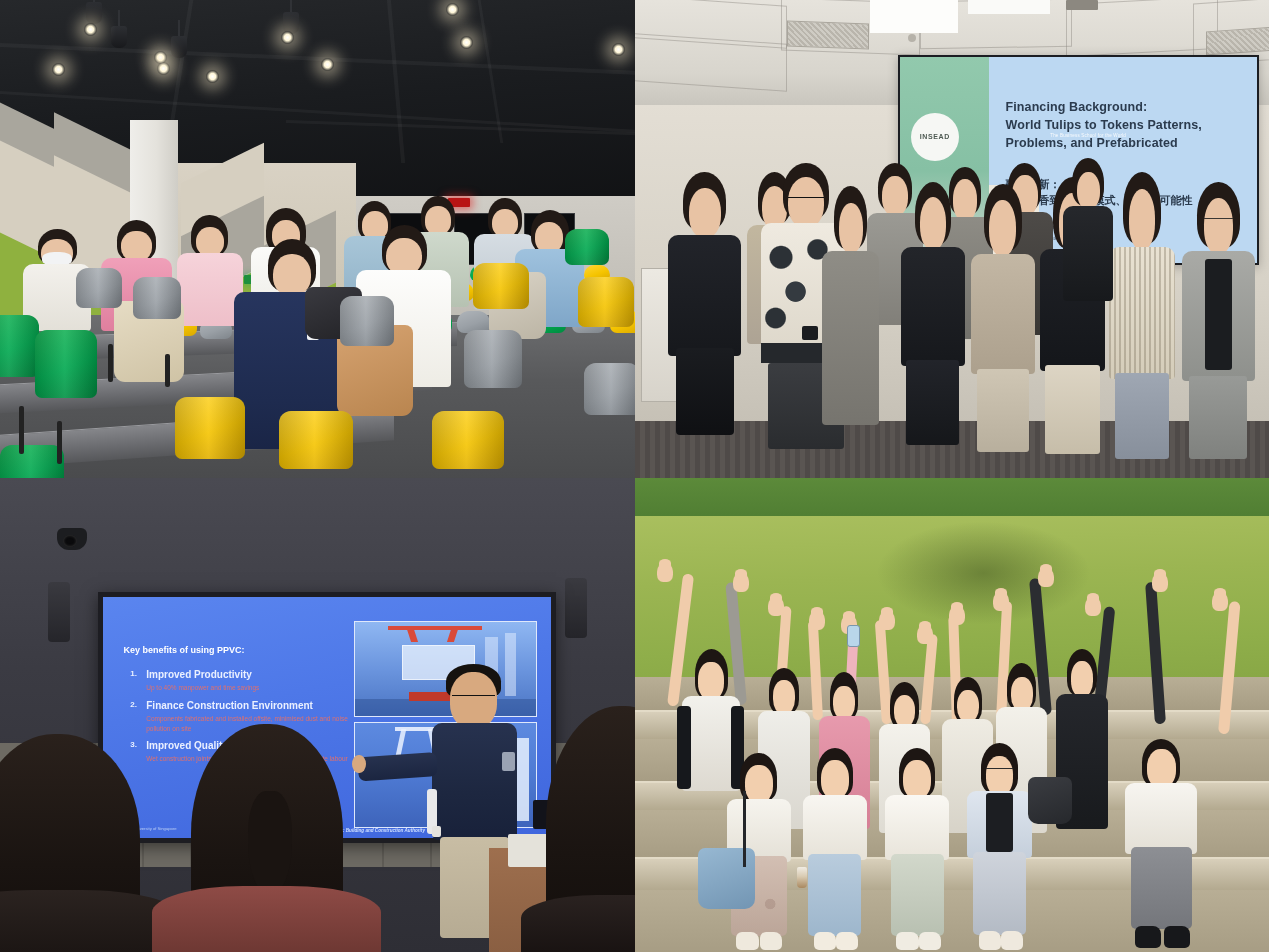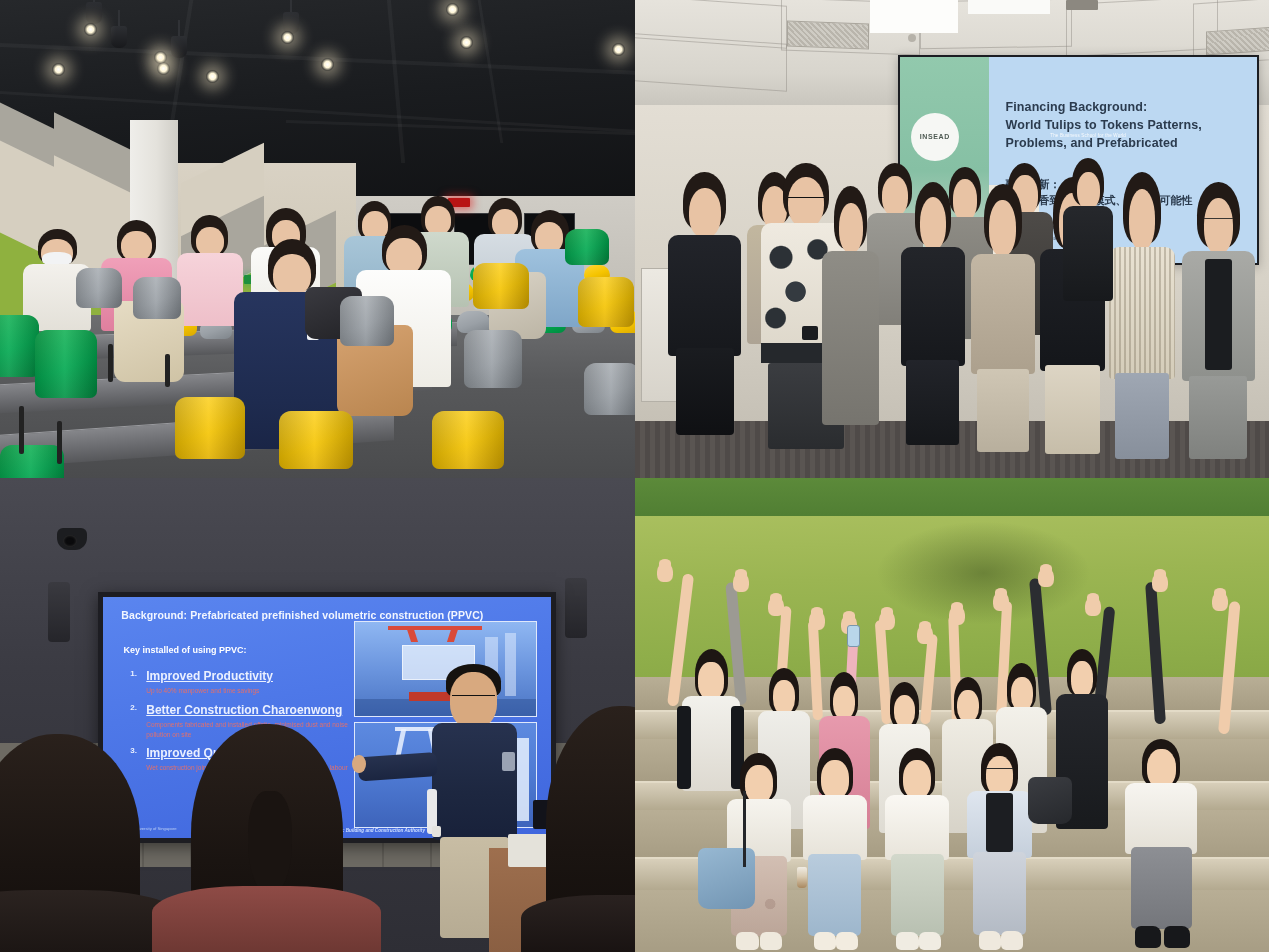--- a/index.html
+++ b/index.html
@@ -183,21 +183,21 @@
     position:absolute; left:4%; top:5%; width:92%;
     color:#f2f6ff; font-weight:700; font-size:10.5px; letter-spacing:.1px;
   }
   .ppvc-key {
     position:absolute; left:4.5%; top:20%;
     color:#ffffff; font-weight:700; font-size:9px;
   }
   .ppvc-list { position:absolute; left:6%; top:30%; width:52%; }
   .ppvc-item { display:flex; gap:6px; margin-bottom:3px; }
   .ppvc-num { color:#eaf0ff; font-size:8px; font-weight:600; width:10px; }
-  .ppvc-lbl { color:#eaf0ff; font-size:12px; font-weight:600;text-decoration:underline; }
+  .ppvc-lbl { color:#eaf0ff; font-size:10px; font-weight:600; }
   .ppvc-sub { color:#e0706e; font-size:6.5px; line-height:1.5; margin:1px 0 7px 16px; width:92%; }
   .ppvc-credit {
     position:absolute; left:47%; bottom:2%; font-size:4.6px; color:#cfe0ff;
     font-style:italic; font-weight:700;
   }
   .ppvc-foot { position:absolute; left:3%; bottom:3%; font-size:4.2px; color:#bcd0f5; }
   .ppvc-img {
     position:absolute; right:3%; border:1px solid #dfe8fb; overflow:hidden;
   }
   .ppvc-img-top { top:10%; width:41%; height:40%;
@@ -639,33 +639,32 @@
       <div class="bl-wall"></div>
       <div class="bl-panel"></div>
 
       <div class="bl-cam"></div>
       <div class="bl-speaker" style="left:7.5%;top:22%"></div>
       <div class="bl-speaker" style="left:89%;top:21%"></div>
 
       <div class="bl-screen">
         <div class="bl-screen-inner"></div>
 
-        <div class="ppvc-title">Background: Prefabricated prefinished volumetric construction (PPVC)</div>
-        <div class="ppvc-key">Key installed of using PPVC:</div>
+        <div class="ppvc-key">Key benefits of using PPVC:</div>
 
         <div class="ppvc-list">
           <div class="ppvc-item">
             <span class="ppvc-num">1.</span>
             <span class="ppvc-lbl">Improved Productivity</span>
           </div>
           <div class="ppvc-sub">Up to 40% manpower and time savings</div>
 
           <div class="ppvc-item">
             <span class="ppvc-num">2.</span>
-            <span class="ppvc-lbl">Better Construction Charoenwong</span>
+            <span class="ppvc-lbl">Finance Construction Environment</span>
           </div>
           <div class="ppvc-sub">Components fabricated and installed offsite, minimised dust and noise pollution on site</div>
 
           <div class="ppvc-item">
             <span class="ppvc-num">3.</span>
             <span class="ppvc-lbl">Improved Quality Control</span>
           </div>
           <div class="ppvc-sub">Wet construction joints minimised, reduced dependency on site labour</div>
         </div>
 

